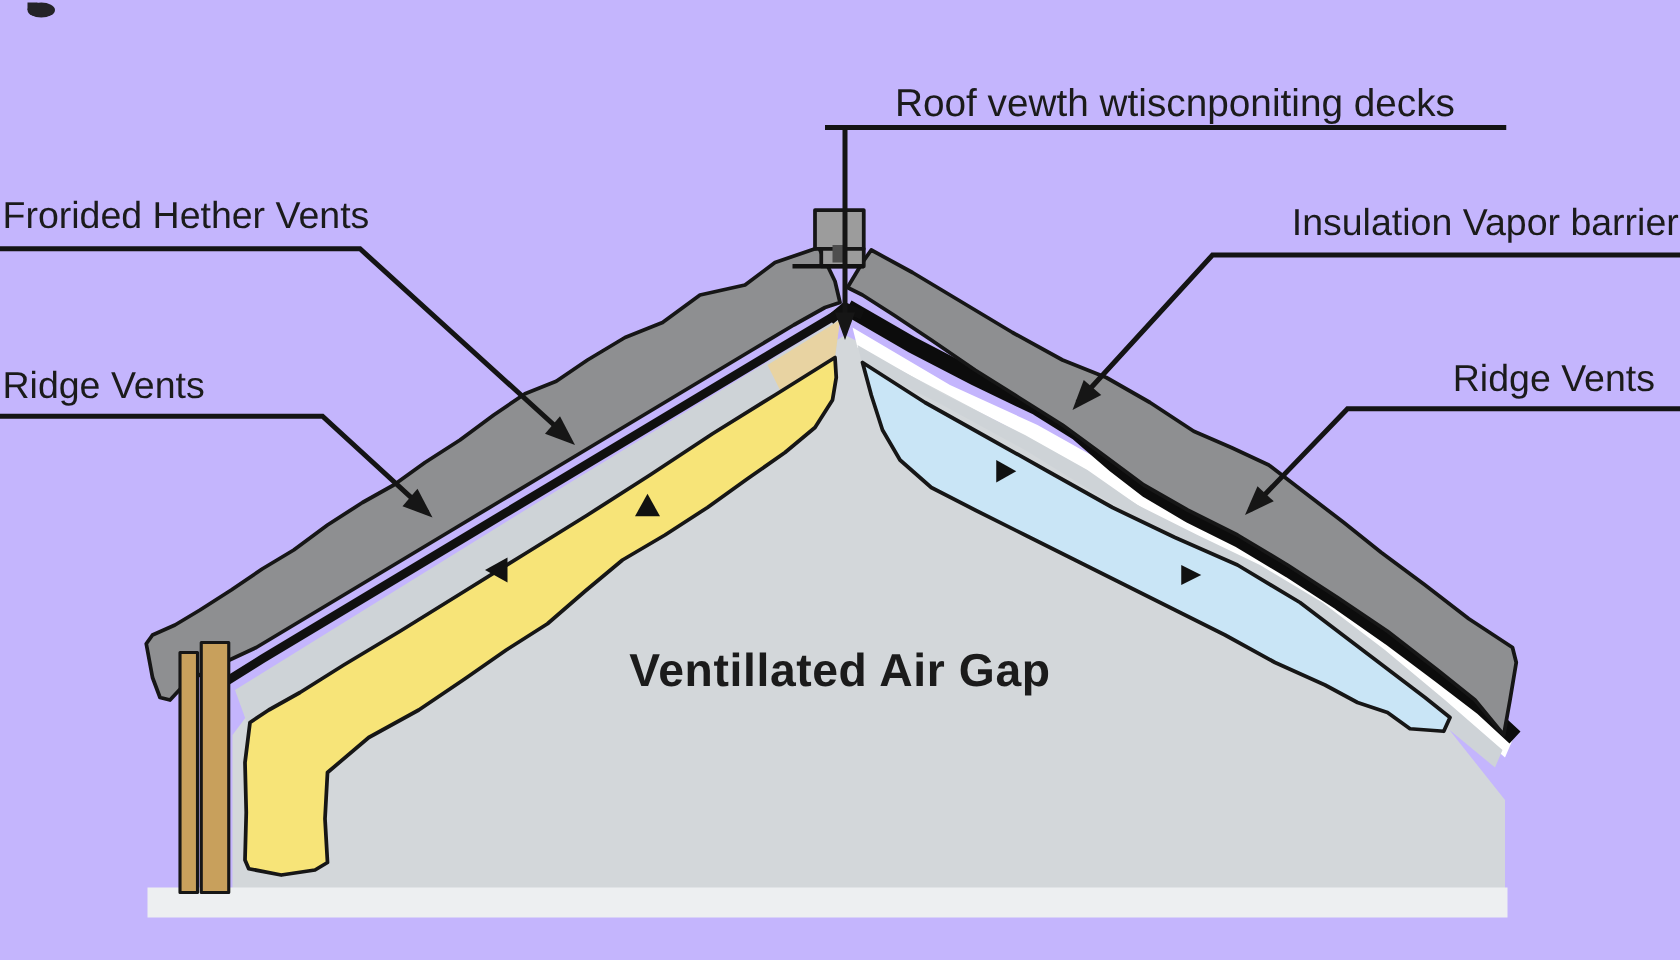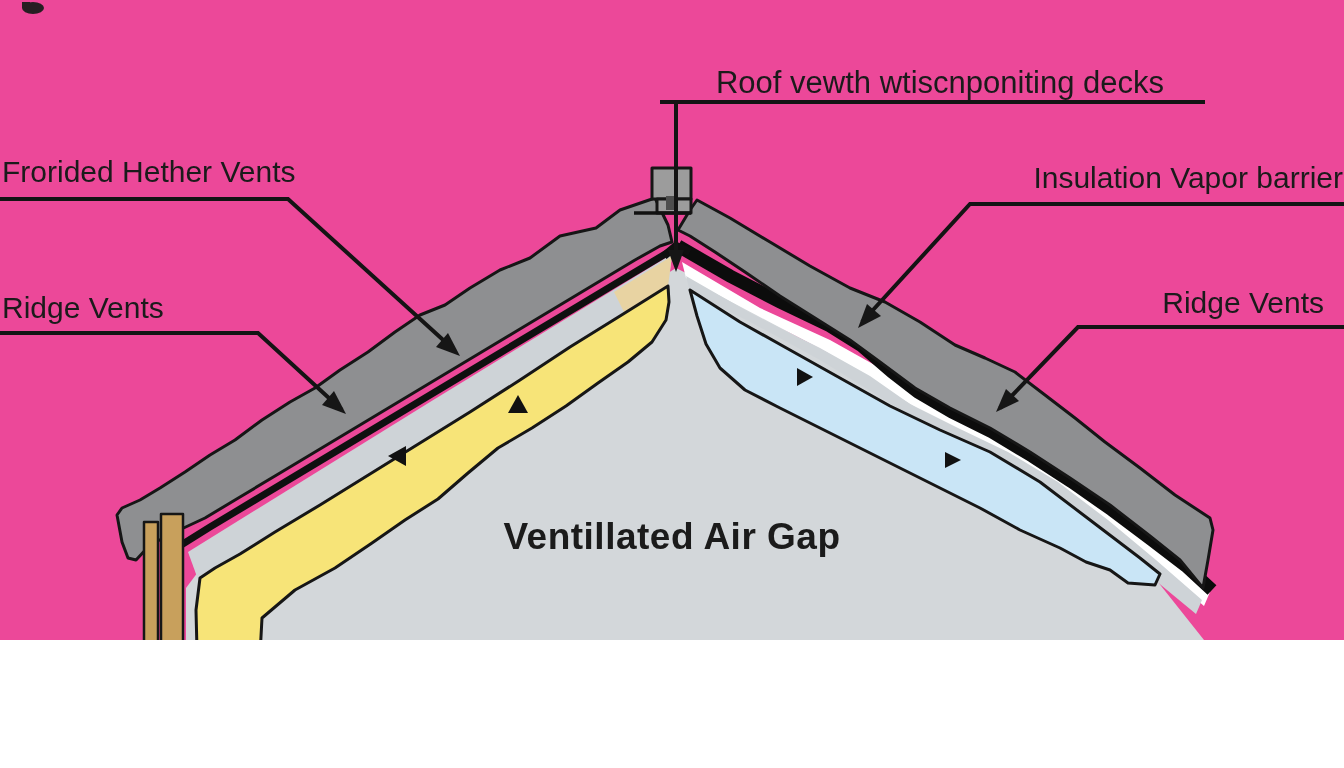--- a/index.html
+++ b/index.html
@@ -1,16 +1,16 @@
 <!DOCTYPE html>
 <html><head>
 <meta charset="utf-8">
 <style>
   html,body{margin:0;padding:0;background:#ffffff;}
-  .stage{position:relative;width:1344px;height:640px;overflow:hidden;background:#ec4899;}
+  .stage{position:relative;width:1344px;height:768px;overflow:hidden;background:#c4b5fd;}
   svg{display:block;}
   .ol{stroke:#161616;}
   .s3{stroke-width:3;stroke-linejoin:round;}
   .s2{stroke-width:2.5;stroke-linejoin:round;}
   .nofill{fill:none;}
   .leader{fill:none;stroke:#141414;stroke-width:4;stroke-linejoin:miter;}
   text{font-family:"Liberation Sans","DejaVu Sans",sans-serif;fill:#1b1b1b;}
   .lbl{font-size:30px;}
   .lbl-top{font-size:31px;}
   .lbl-center{font-size:37px;font-weight:bold;letter-spacing:.5px;}

